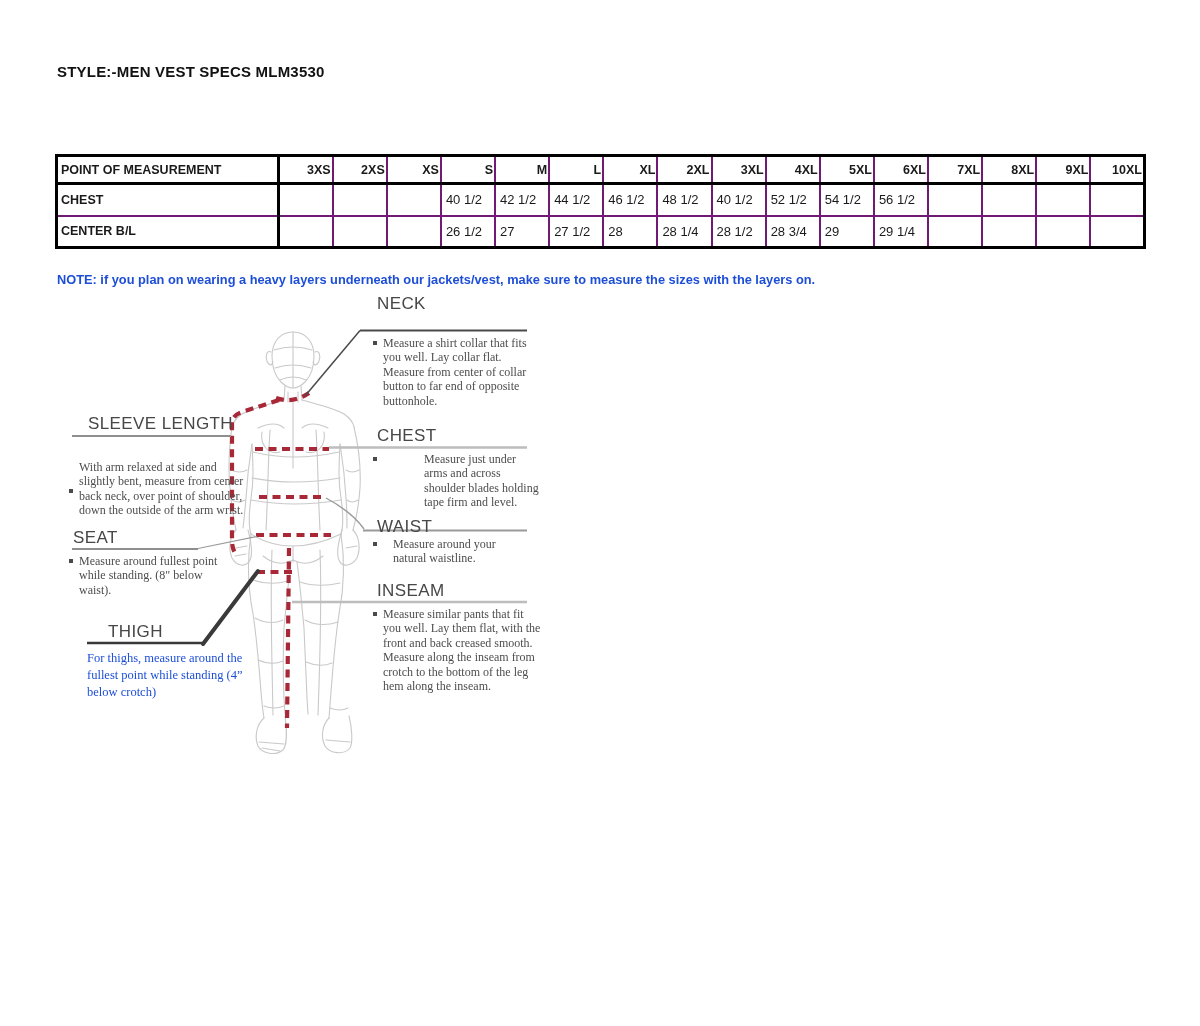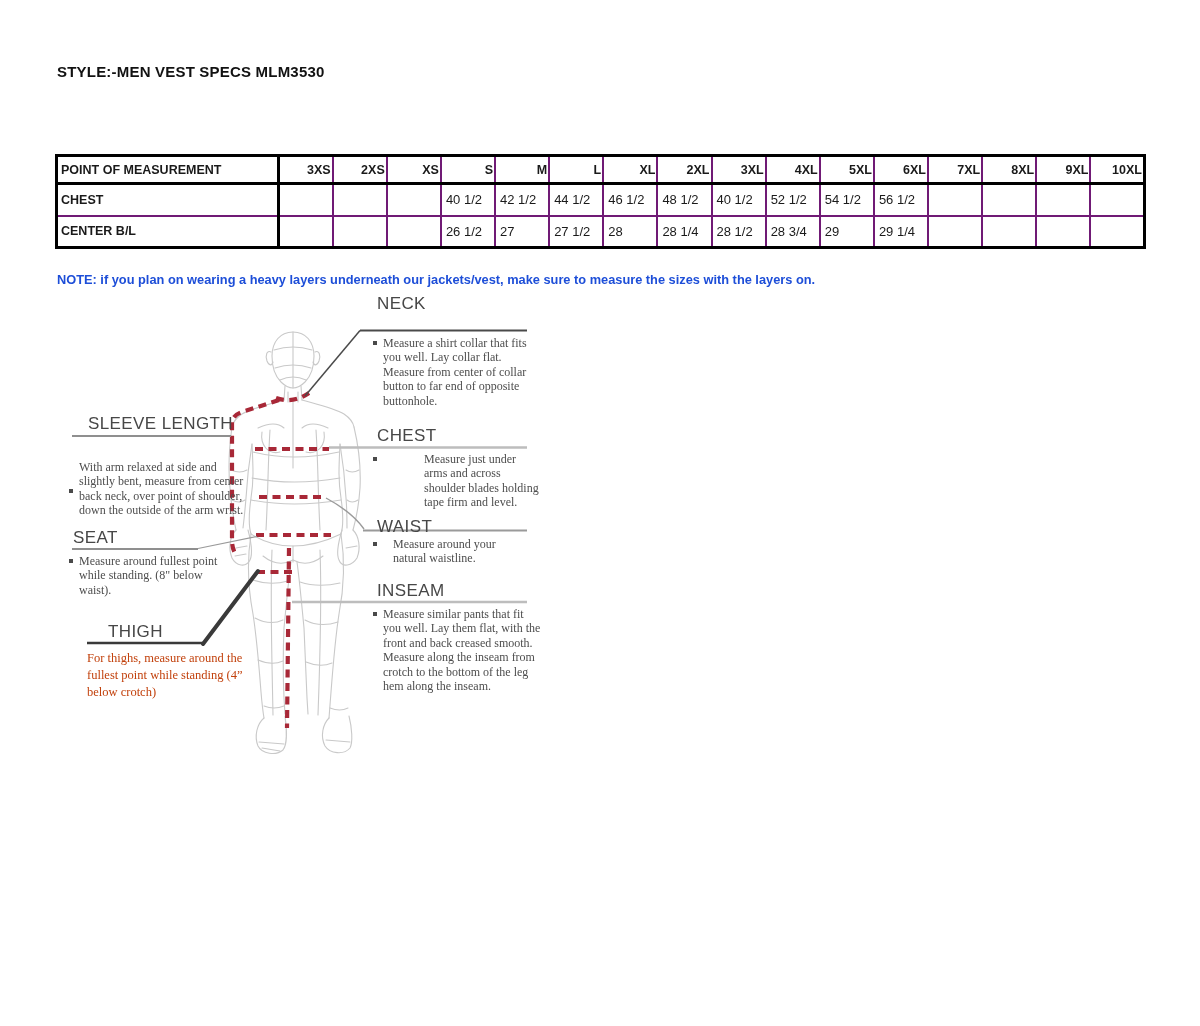--- a/index.html
+++ b/index.html
@@ -17,21 +17,21 @@
   #spec-table thead tr { border-bottom:3px solid #000; }
   #spec-table tbody td { height:32px; text-align:left; padding:2px 0 2px 4px; font-weight:normal; font-size:13px;}
   #spec-table tbody td.rowlabel { font-weight:bold; font-size:12.5px; padding-left:3px; border-right:3px solid #000;}
 
   .note-line { position:absolute; left:57px; top:272px; font-size:12.8px; font-weight:bold; color:#1d4ed8; }
 
   
   .sec-h { position:absolute; font-size:17px; letter-spacing:0.4px; color:#474747; font-weight:400; }
   .sec-t { position:absolute; font-size:12px; line-height:1.2; color:#4d4d4d; display:flex; gap:6px;font-family:Liberation Serif, serif; }
   .sec-t .bullet { flex:none; width:4px; height:4px; background:#4a4a4a; margin-top:5px; }
-  .sec-t.nobullet { color:#c2410c; font-size:12.5px; line-height:1.35; }
+  .sec-t.nobullet { color:#1d4ed8; font-size:12.5px; line-height:1.35; }
 
   svg { position:absolute; left:0; top:300px; }
   .wire { stroke:#c9c9c9; stroke-width:1.1; fill:none; stroke-linecap:round; stroke-linejoin:round; }
   .redline { stroke:#a82837; stroke-width:4.2; fill:none; stroke-dasharray:8 5.5; }
 </style>
 </head>
 <body>
 
 <div class="page">
 

